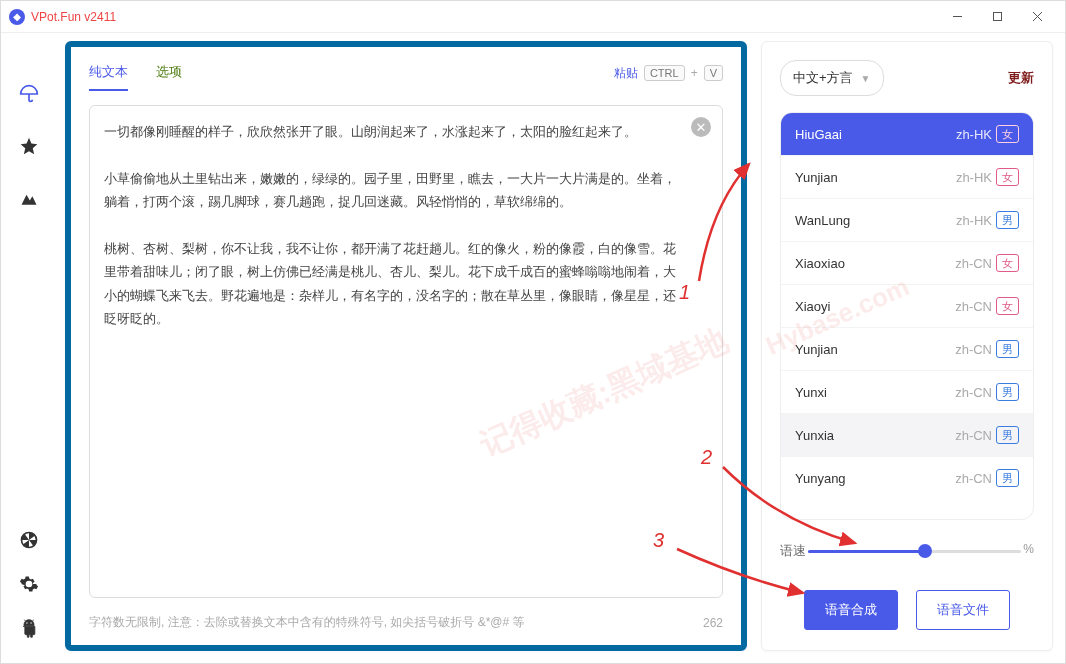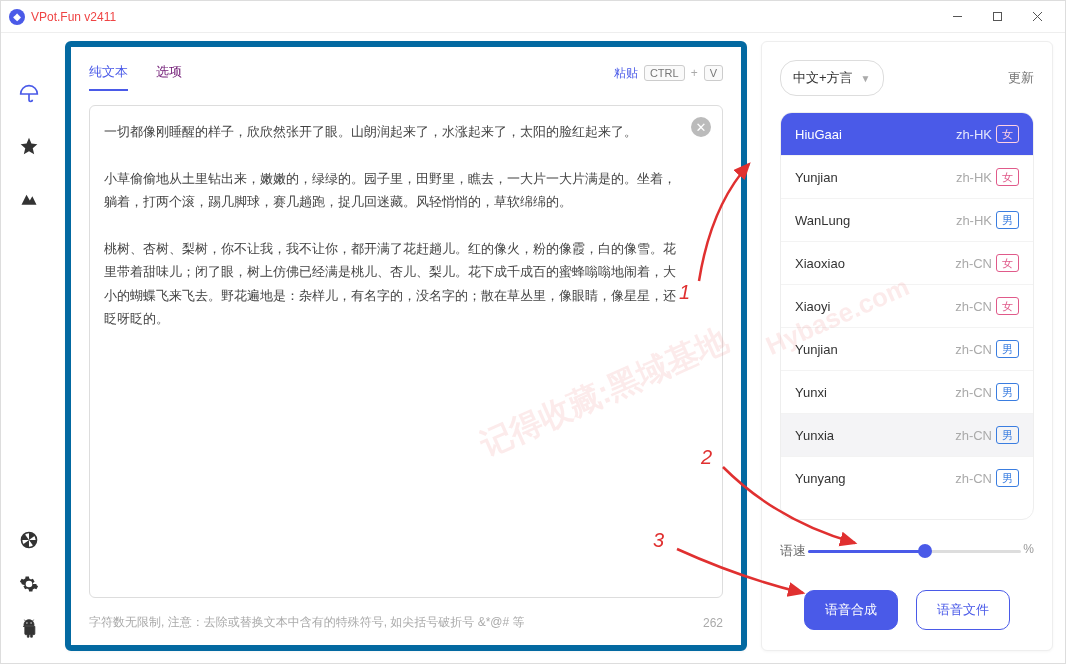--- a/index.html
+++ b/index.html
@@ -20,39 +20,39 @@
 .sidebar-bottom { margin-top: auto; display: flex; flex-direction: column; align-items: center; gap: 22px; padding-bottom: 24px; }
 .sidebar-icon { width: 22px; height: 22px; display: flex; align-items: center; justify-content: center; cursor: pointer; color: #333; }
 .sidebar-icon.active { color: #4a5ae8; }
 .sidebar-icon svg { width: 20px; height: 20px; }
 
 .main { flex: 1; display: flex; padding: 8px 12px 12px 8px; gap: 14px; overflow: hidden; }
 
 .left-panel { flex: 1; background: #fff; border: 6px solid #0369a1; border-radius: 6px; display: flex; flex-direction: column; box-shadow: 0 1px 3px rgba(0,0,0,0.04); }
 
 .tab-row { display: flex; align-items: center; padding: 8px 18px 0; gap: 28px; }
-.tab { padding: 8px 0; font-size: 13px; color: #701a75; cursor: pointer; border-bottom: 2px solid transparent; }
+.tab { padding: 8px 0; font-size: 13px; color: #4d7c0f; cursor: pointer; border-bottom: 2px solid transparent; }
 .tab.active { color: #4a5ae8; border-bottom-color: #4a5ae8; }
 .paste-area { margin-left: auto; display: flex; align-items: center; gap: 6px; font-size: 12px; }
 .paste-label { color: #4a5ae8; cursor: pointer; }
 .kbd { border: 1px solid #ccc; border-radius: 3px; padding: 1px 5px; font-size: 11px; color: #777; background: #fafafa; }
 
 .textarea-wrap { flex: 1; margin: 14px 18px 8px; position: relative; }
 .textarea { width: 100%; height: 100%; border: 1px solid #ddd; border-radius: 6px; padding: 14px 40px 14px 14px; font-size: 13px; line-height: 1.8; color: #444; resize: none; outline: none; font-family: inherit; }
 .clear-btn { position: absolute; top: 12px; right: 12px; width: 20px; height: 20px; border-radius: 50%; background: #bbb; color: #fff; display: flex; align-items: center; justify-content: center; cursor: pointer; font-size: 13px; }
 
 .footer-row { display: flex; align-items: center; padding: 8px 18px 14px; font-size: 12px; color: #aaa; }
 .char-count { margin-left: auto; }
 
 .right-panel { width: 292px; background: #fff; border: 1px solid #eee; border-radius: 6px; display: flex; flex-direction: column; padding: 18px 18px 20px; box-shadow: 0 1px 3px rgba(0,0,0,0.04); }
 
 .lang-row { display: flex; align-items: center; margin-bottom: 16px; }
 .lang-select { border: 1px solid #ddd; border-radius: 16px; padding: 8px 12px; font-size: 13px; display: flex; align-items: center; gap: 8px; cursor: pointer; }
 .lang-select .caret { color: #aaa; font-size: 10px; }
-.refresh-link { margin-left: auto; color: #737373; font-size: 13px; cursor: pointer; }
+.refresh-link { margin-left: auto; color: #7f1d1d; font-size: 13px; cursor: pointer; font-weight: bold; }
 
 .voice-list { flex: 1; border: 1px solid #eee; border-radius: 12px; overflow: hidden; display: flex; flex-direction: column; }
 .voice-item { display: flex; align-items: center; padding: 12px 14px; cursor: pointer; border-bottom: 1px solid #f3f3f3; }
 .voice-item:last-child { border-bottom: none; }
 .voice-item.selected { background: #4a5ae8; color: #fff; }
 .voice-item.hover { background: #f4f4f6; }
 .voice-name { flex: 1; font-size: 13px; }
 .voice-locale { font-size: 13px; color: #aaa; margin-right: 4px; }
 .voice-item.selected .voice-locale { color: rgba(255,255,255,0.85); }
 .gender-badge { border: 1px solid; border-radius: 3px; padding: 0 5px; font-size: 11px; line-height: 16px; height: 18px; }
@@ -61,21 +61,21 @@
 .voice-item.selected .gender-badge.f { color: #ffd1e3; border-color: #ffd1e3; }
 
 .speed-row { display: flex; margin-top: 22px; gap: 2px; font-size: 13px; color: #666; }
 .slider-wrap { flex: 1; position: relative; height: 18px; display: flex; align-items: center; }
 .slider-track { width: 100%; height: 3px; background: #ddd; border-radius: 2px; position: relative; }
 .slider-fill { position: absolute; left: 0; height: 100%; background: #4a5ae8; border-radius: 2px; }
 .slider-thumb { position: absolute; width: 14px; height: 14px; border-radius: 50%; background: #4a5ae8; top: 50%; transform: translate(-50%, -50%); cursor: pointer; }
 .speed-pct { color: #999; font-size: 12px; }
 
 .btn-row { display: flex; gap: 18px; margin-top: 30px; justify-content: center; }
-.btn { padding: 10px 20px; border-radius: 10px; font-size: 13px; cursor: pointer; border: 1px solid; }
+.btn { padding: 10px 20px; border-radius: 3px; font-size: 13px; cursor: pointer; border: 1px solid; }
 .btn.primary { background: #4a5ae8; color: #fff; border-color: #4a5ae8; }
 .btn.secondary { background: #fff; color: #4a5ae8; border-color: #4a5ae8; }
 .anno-num { color: #e03030; font-size: 20px; font-weight: 500; position: absolute; font-style: italic; }
 .anno-arrow { position: absolute; }
 
 .watermark { position: absolute; color: rgba(230,90,90,0.12); font-size: 32px; font-weight: 600; transform: rotate(-24deg); pointer-events: none; white-space: nowrap; }
 
 .content-pos { position: relative; }
 </style>
 </head>

